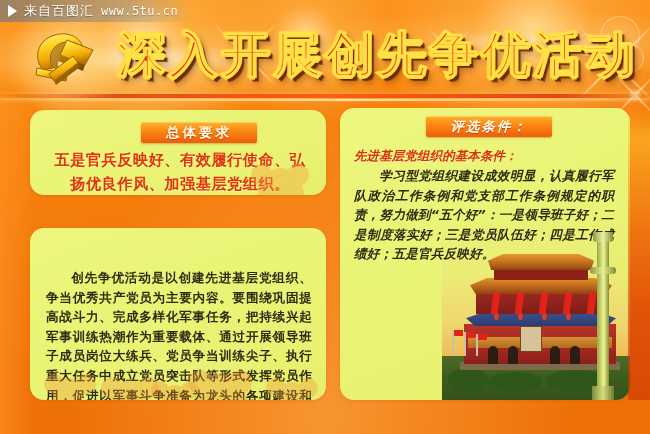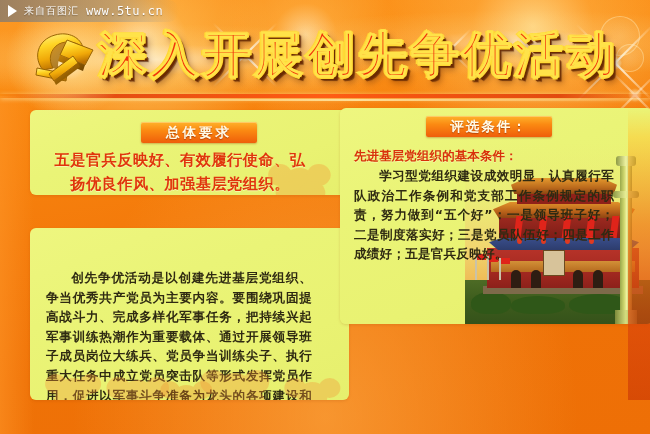--- a/index.html
+++ b/index.html
@@ -52,54 +52,53 @@
     background:radial-gradient(circle,rgba(255,245,210,.16),rgba(255,230,170,.05));pointer-events:none;}
   
   .watermark{
     position:absolute;left:0;top:0;height:22px;padding:0 16px 0 8px;
     display:flex;align-items:center;gap:7px;
     border-radius:0 14px 14px 0;
     background:linear-gradient(90deg,rgba(120,120,120,.72),rgba(150,148,140,.55) 65%,rgba(170,165,150,0));
     color:#fff;font-size:12.5px;z-index:40;
   }
   .wm-tri{width:0;height:0;border-left:9px solid #fff;border-top:6px solid transparent;border-bottom:6px solid transparent;}
-  .wm-cn{letter-spacing:1px;font-size:10px;text-shadow:0 1px 1px rgba(0,0,0,.35);}
+  .wm-cn{letter-spacing:1px;font-size:13px;text-shadow:0 1px 1px rgba(0,0,0,.35);}
   .wm-url{font-family:"DejaVu Sans Mono","Liberation Mono",monospace;font-size:12px;letter-spacing:.5px;text-shadow:0 1px 1px rgba(0,0,0,.3);}
   
   .emblem{position:absolute;left:23px;top:18px;width:86px;height:80px;z-index:20;}
   .emblem .rays{position:absolute;left:-26px;top:-24px;width:140px;height:132px;
     background:
       radial-gradient(ellipse at 50% 50%, rgba(255,255,235,.85) 0%, rgba(255,225,150,.5) 22%, rgba(255,190,90,0) 62%);
   }
   
   .headline{
-    position:absolute;left:98px;top:24px;z-index:25;
+    position:absolute;left:117px;top:24px;z-index:25;
     font-size:49px;line-height:62px;font-weight:bold;letter-spacing:3px;
     font-family:"DejaVu Sans","Liberation Sans",sans-serif;
     color:#f2340b;
     -webkit-text-stroke:1px #ffe349;
     text-shadow:
       1px 0 0 #ffdf3c, -1px 0 0 #ffdf3c, 0 1px 0 #ffdf3c, 0 -1px 0 #ffdf3c,
       2px 0 0 #ffd733, -2px 0 0 #ffd733, 0 2px 0 #ffd733,
       3px 3px 0 #6b2a00, 4px 4px 1px rgba(70,22,0,.65),
       5px 6px 6px rgba(90,30,0,.45);
     white-space:nowrap;
     text-align:center;
   }
   
   .panel{
-    position:absolute;border-radius:6px;overflow:hidden;
+    position:absolute;border-radius:14px;overflow:hidden;
     background:linear-gradient(160deg,#eef67f 0%,#eaf477 35%,#e9f272 70%,#e6ef6d 100%);
     box-shadow:0 1px 3px rgba(150,60,0,.18);
-    padding-left:23px;
   }
   .panel .flowers{position:absolute;left:0;bottom:0;width:100%;height:74px;pointer-events:none;opacity:.72;}
   #panel-overall{left:30px;top:110px;width:296px;height:85px;}
   #panel-content{left:30px;top:228px;width:296px;height:172px;}
-  #panel-criteria{left:340px;top:108px;width:290px;height:216px;}
+  #panel-criteria{left:340px;top:108px;width:290px;height:292px;font-style:italic;}
   .badge{
     position:absolute;height:21px;line-height:21px;text-align:center;
     color:#fffbe8;font-size:13.5px;font-weight:bold;letter-spacing:3px;
     background:linear-gradient(180deg,#ffb22b 0%,#fb8a12 40%,#ef5e0a 100%);
     border-radius:2px;
     box-shadow:0 1px 2px rgba(150,50,0,.35), inset 0 1px 0 rgba(255,230,160,.5);
     text-shadow:0 1px 1px rgba(140,40,0,.6);
     z-index:5;
   }
   #badge-overall{left:111px;top:12px;width:116px;}

